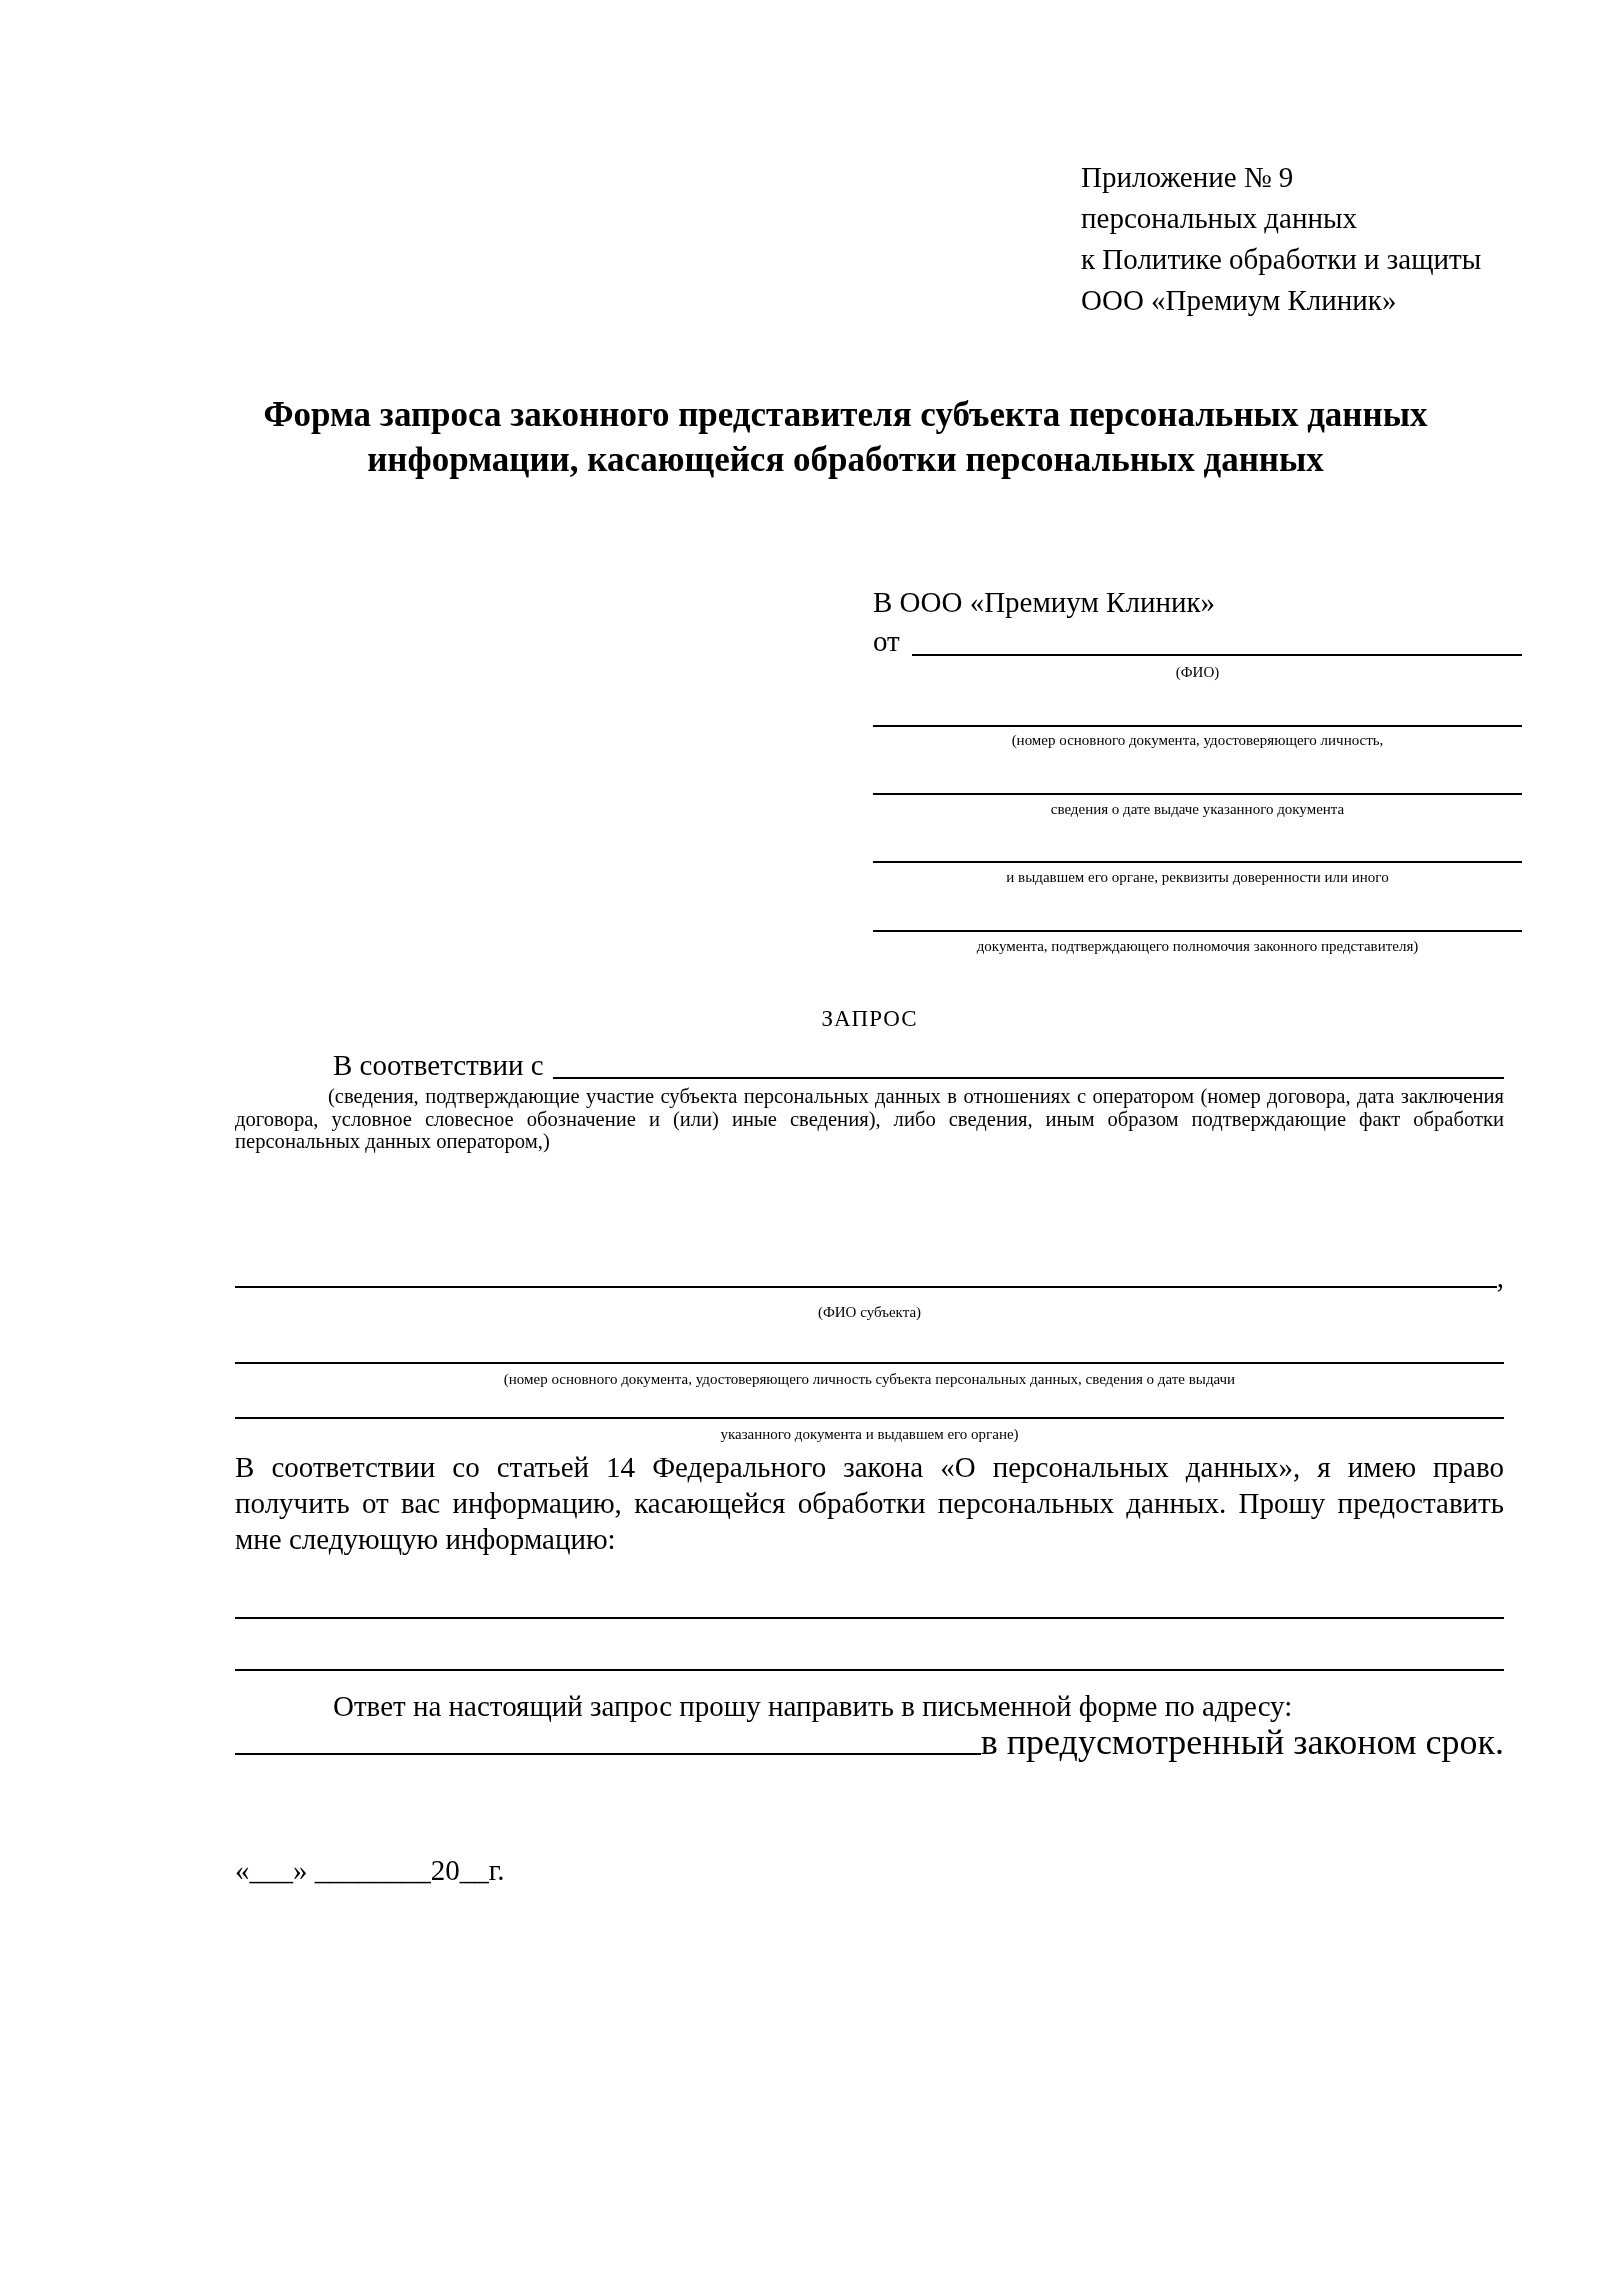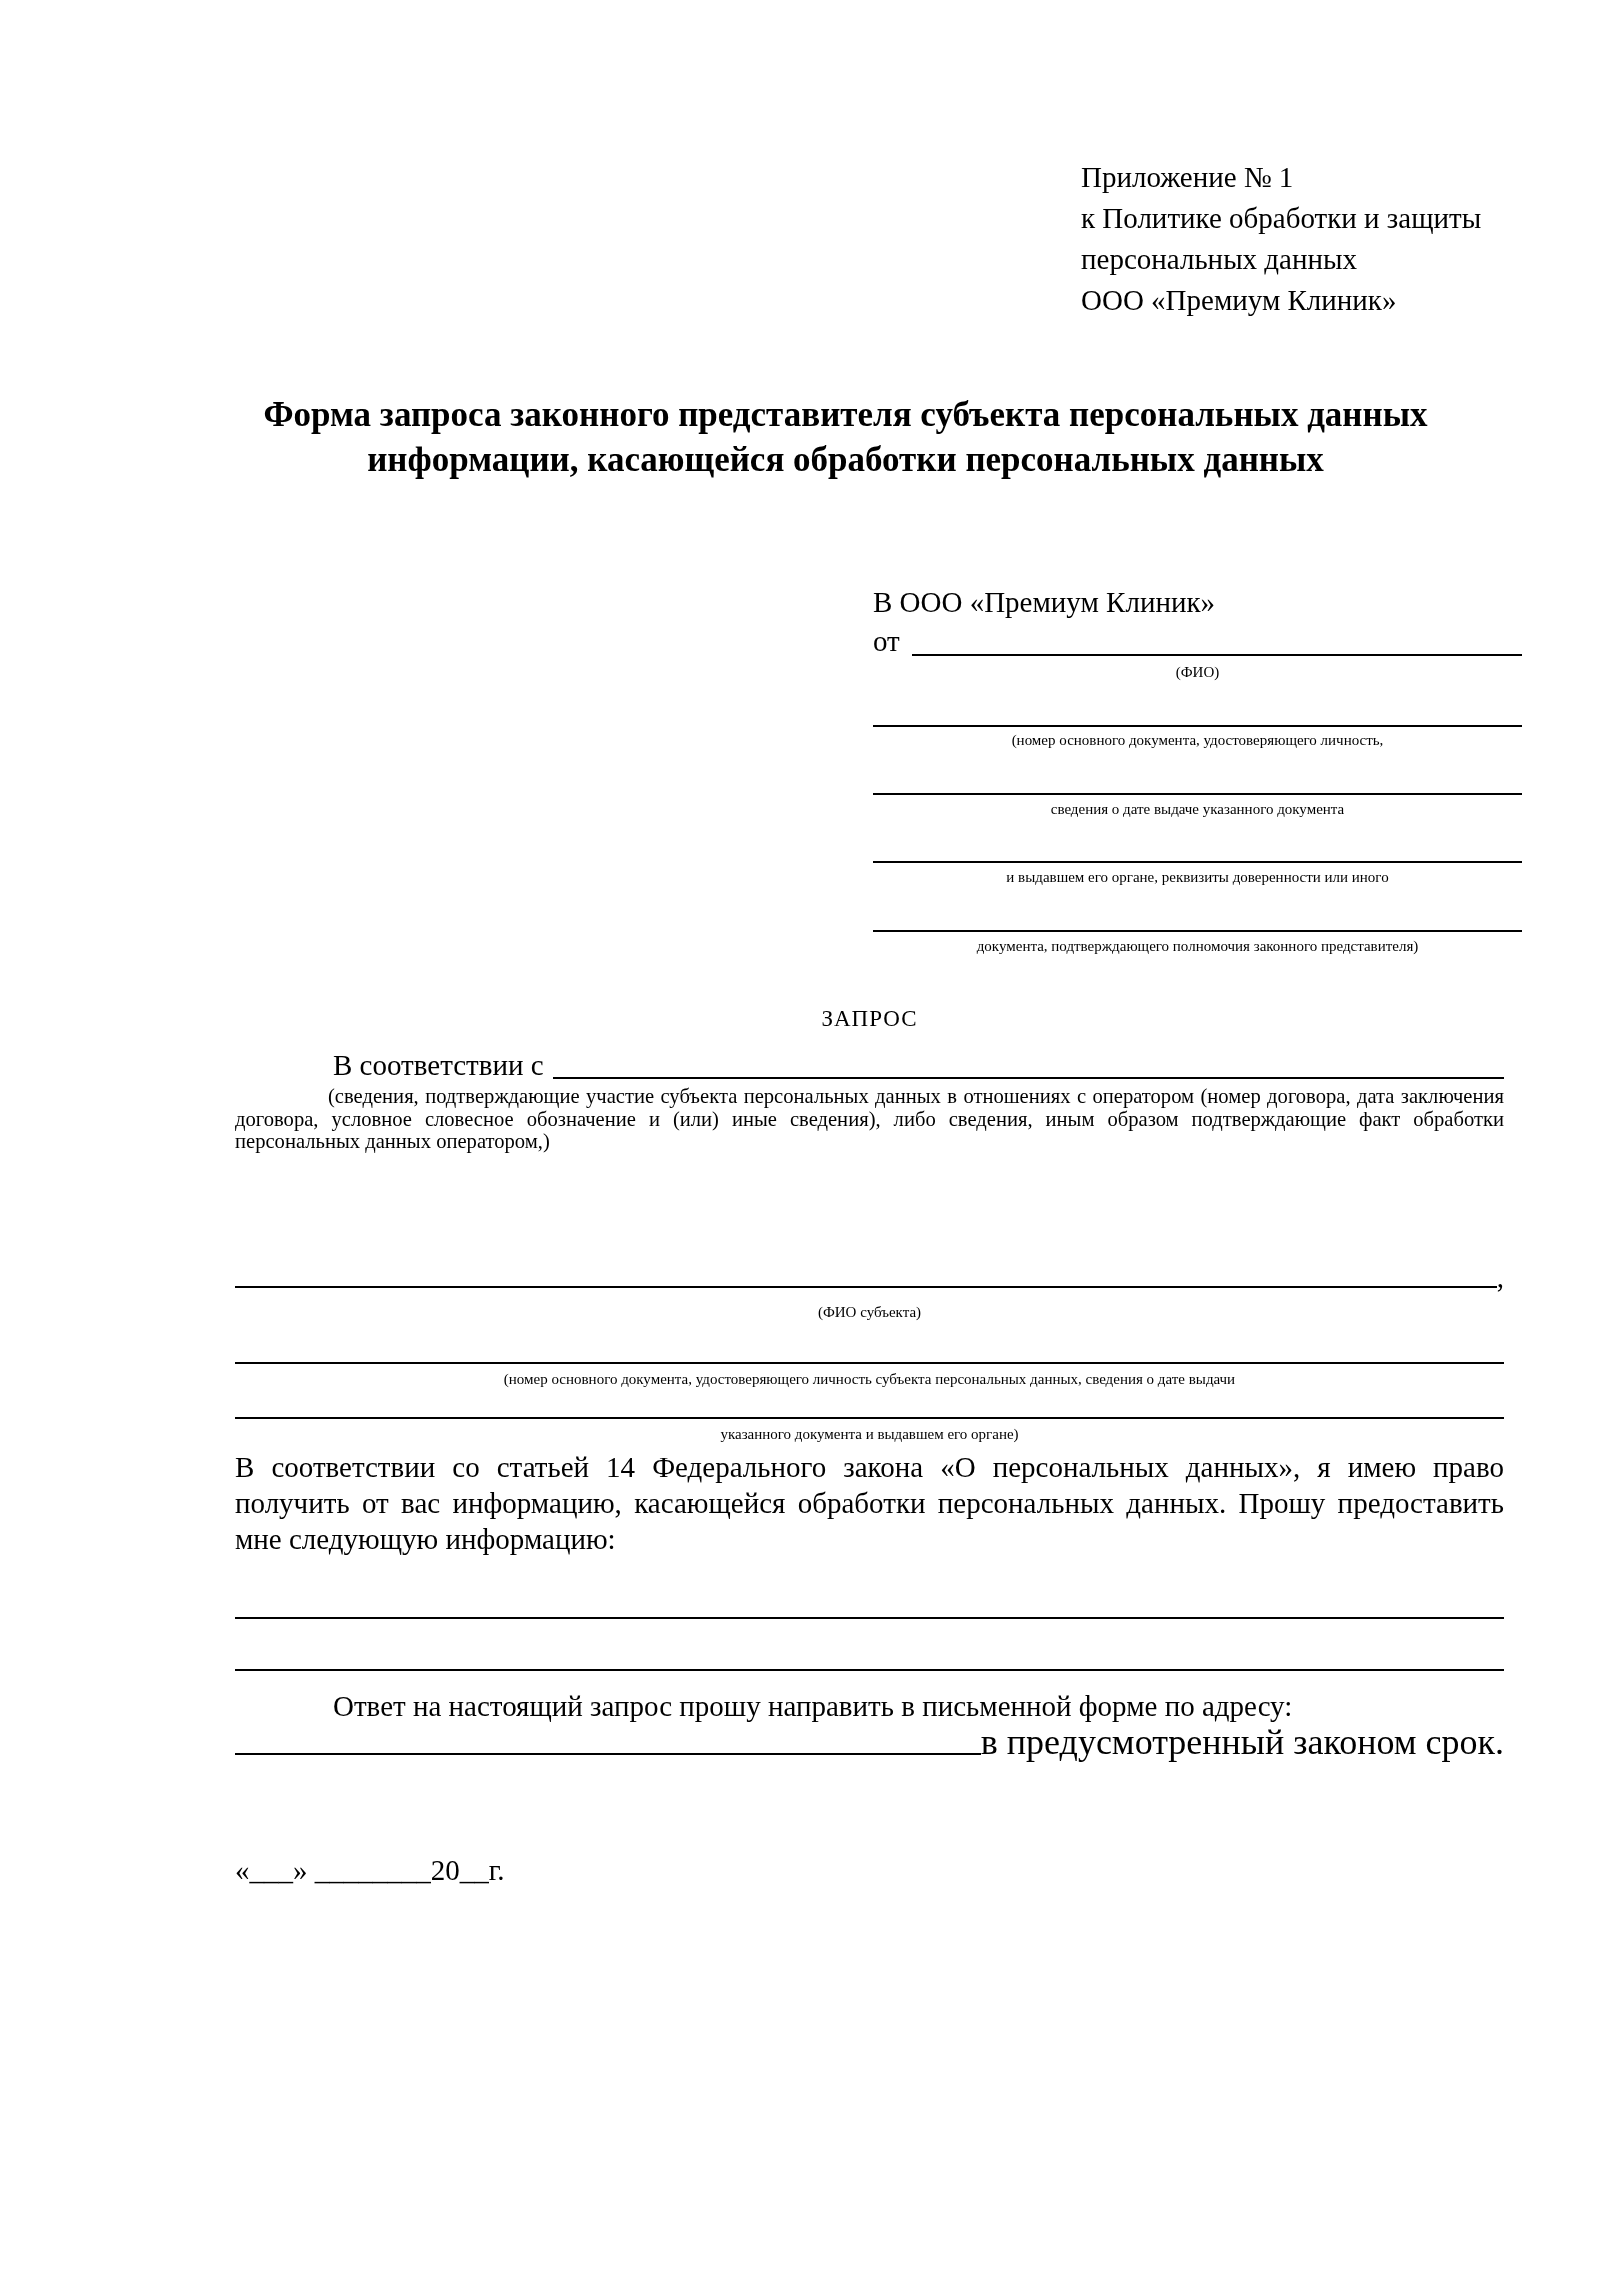--- a/index.html
+++ b/index.html
@@ -96,23 +96,23 @@
     margin-bottom: 6.9px;
   }
   .sig-group .sig-cap { white-space: nowrap; }
 </style>
 </head>
 <body>
 
 <div class="page">
 
   <div class="annex">
-    <div>Приложение № 1</div>
+    <div>Приложение № 9</div>
+    <div>персональных данных</div>
     <div>к Политике обработки и защиты</div>
-    <div>персональных данных</div>
     <div>ООО «Премиум Клиник»</div>
   </div>
 
   <div class="form-title">Форма запроса законного представителя субъекта персональных данных информации, касающейся обработки персональных данных</div>
 
   <div class="recipient">
     <div>В ООО «Премиум Клиник»</div>
     <div class="from-row">
       <span class="from-label">от</span>
       <span class="fill"></span>

